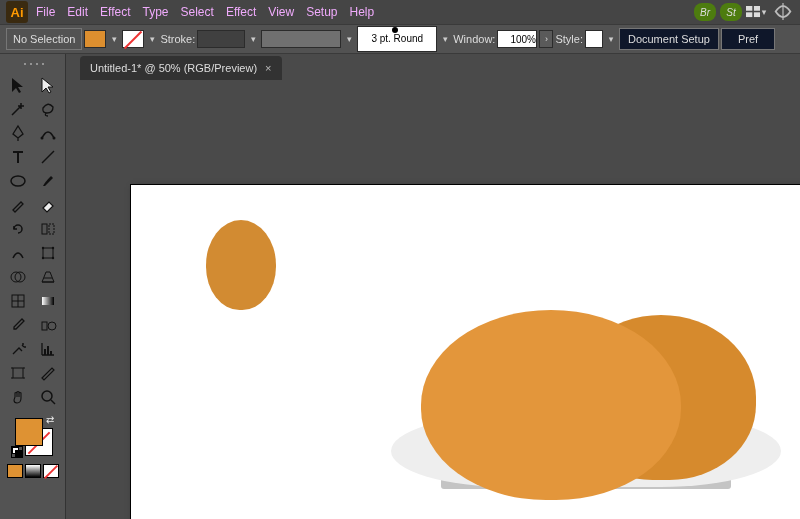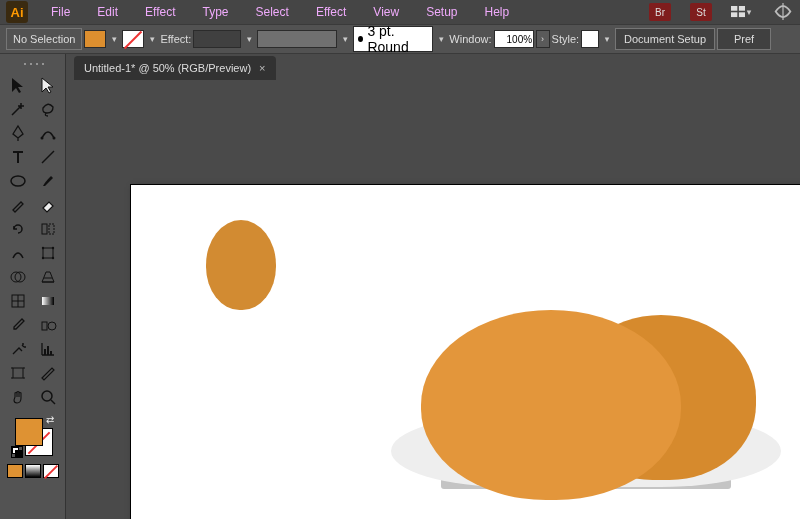--- a/index.html
+++ b/index.html
@@ -3,51 +3,51 @@
 <meta charset="utf-8">
 <style>
   * { box-sizing: border-box; margin: 0; padding: 0; user-select: none; }
   html, body { width: 800px; height: 519px; overflow: hidden; font-family: "Segoe UI", Tahoma, sans-serif; }
   body { background: #4a4a4a; }
 
   
   .menubar {
     height: 24px; background: #454545; color: #e6e6e6;
     display: flex; align-items: center; padding: 0 6px; font-size: 12px;
-    gap: 19px;
+    gap: 4px;
   }
   .app-logo {
     width: 22px; height: 22px; background: #3a2a10; border-radius: 3px;
     display: flex; align-items: center; justify-content: center;
     color: #ff9a00; font-weight: bold; font-size: 13px;
   }
   .menubar .menu-item { color: #f0abfc; cursor: default; padding: 2px 4px; }
   .menubar .spacer { flex: 1; }
-  .top-tile { width: 22px; height: 18px; background: #7f1d1d; color:#ddd; font-size:10px; display:flex;align-items:center;justify-content:center;border-radius:2px;}
+  .top-tile { width: 22px; height: 18px; background: #4d7c0f; color:#ddd; font-size:10px; display:flex;align-items:center;justify-content:center;border-radius:8px;font-style:italic;}
   .top-icon { width:22px; height:18px; display:flex; align-items:center; justify-content:center; }
   .top-icon svg { display:block; }
 
   
   .controlbar {
     height: 30px; background: #525252; color: #e6e6e6;
     display: flex; align-items: center; font-size: 11px; padding: 0 6px;
     gap: 2px; border-top: 1px solid #3a3a3a; border-bottom:1px solid #3a3a3a;
   }
   .sel-btn { height:22px; padding:0 6px; background:#525252; border:1px solid #767676; font-size:11px; color:#ddd; display:flex; align-items:center;}
   .swatch { width:22px; height:18px; border:1px solid #2b2b2b; background:#dd8f2f; position:relative; }
   .swatch.diag::after { content:''; position:absolute; left:-2px; right:-2px; top:50%; height:2px; background:#e33; transform:rotate(-45deg);}
   .swatch.white { background:#fff; }
   .dd-caret { width:12px; height:18px; display:flex; align-items:center; justify-content:center; font-size:9px; color:#ccc;}
   .ctl-label { color:#ddd; }
   .stroke-weight { width:48px; height:18px; background:#404040; border:1px solid #2b2b2b;}
   .graybox { width:80px; height:18px; background:#707070; border:1px solid #2b2b2b;}
-  .bw-field { width:80px; height:26px; background:#fff; color:#000; border:1px solid #2b2b2b; display:flex; align-items:center; padding:0 4px; font-size:14px;}
+  .bw-field { width:80px; height:26px; background:#fff; color:#000; border:1px solid #2b2b2b; display:flex; align-items:center; padding:0 4px; font-size:10px;flex-direction:column;}
   .opacity-field { width:40px; height:18px; background:#fff; color:#000; border:1px solid #2b2b2b; display:flex; align-items:center; padding:0 12px; font-size:10px;}
   .step-btn { width:14px; height:18px; border:1px solid #2b2b2b; background:#5a5a5a; font-size:9px; color:#ddd; display:flex;align-items:center;justify-content:center;}
-  .docsetup { height:22px; padding:0 8px; border:1px solid #767676; background:#404040; font-size:11px; color:#ddd; display:flex; align-items:center; }
+  .docsetup { height:22px; padding:0 8px; border:1px solid #767676; background:#0f172a; font-size:11px; color:#ddd; display:flex; align-items:center; }
 
   
   .toolpanel {
     position: absolute; left: 0; top: 54px; bottom: 0; width: 66px;
     background: #535353; border-right: 1px solid #333;
     display:flex; flex-direction:column; align-items:center; padding-top:4px;
   }
   .tool-header { width:100%; height:12px; display:flex; align-items:center; justify-content:center;}
   .tool-grid { display:grid; grid-template-columns: 28px 28px; grid-auto-rows:22px; gap:2px 2px; padding-top:4px;}
   .tool { width:28px; height:22px; display:flex; align-items:center; justify-content:center; color:#1e1e1e; }
@@ -62,21 +62,21 @@
   .mini-def .a{position:absolute;left:0;top:0;width:7px;height:7px;background:#fff;border:1px solid #000;}
   .mini-def .b{position:absolute;right:0;bottom:0;width:7px;height:7px;background:#000;border:1px solid #000;}
 
   .mode-row { display:flex; gap:2px; margin-top:8px;}
   .mode-row .m { width:16px; height:14px; border:1px solid #000; }
   .m.orange{background:#de9233;} .m.grad{background:linear-gradient(#fff,#000);} .m.none{background:#fff; position:relative;}
   .m.none::after{content:'';position:absolute;inset:0;}
   .m.none::before{content:'';position:absolute;left:-2px;right:-2px;top:50%;height:2px;background:#e33;transform:rotate(-45deg);}
 
   
-  .doctabs { position:absolute; left:66px; right:0; top:54px; height:26px; background:#4a4a4a; display:flex; align-items:flex-end;}
+  .doctabs { position:absolute; left:72px; right:0; top:54px; height:26px; background:#4a4a4a; display:flex; align-items:flex-end;}
   .doctab { height:24px; background:#323232; color:#ddd; font-size:11px; padding:0 10px; display:flex; align-items:center; gap:8px; margin-left:8px; border-top-left-radius:4px; border-top-right-radius:4px;}
   .tab-close { font-size:11px; color:#bbb; }
 
   
   .workspace { position:absolute; left:66px; top:80px; right:0; bottom:0; background:#4a4a4a;}
   .artboard {
     position:absolute; left:65px; top:105px; width:750px; height:450px;
     background:#ffffff; box-shadow:0 0 0 1px #000, 2px 2px 6px rgba(0,0,0,.5);
   }
   
@@ -119,21 +119,21 @@
       </svg>
   </div>
 </div>
 
 <div class="controlbar">
   <div class="sel-btn">No Selection</div>
   <div class="swatch"></div>
   <div class="dd-caret">▾</div>
   <div class="swatch white diag"></div>
   <div class="dd-caret">▾</div>
-  <span class="ctl-label">Effect:</span>
+  <span class="ctl-label">Stroke:</span>
   <div class="stroke-weight"></div>
   <div class="dd-caret">▾</div>
   <div class="graybox"></div>
   <div class="dd-caret">▾</div>
   <div class="bw-field">
      <span style="display:inline-block;width:6px;height:6px;border-radius:50%;background:#000;margin-right:4px"></span>
      <span>3 pt. Round</span>
   </div>
   <div class="dd-caret">▾</div>
   <span class="ctl-label">Window:</span>

